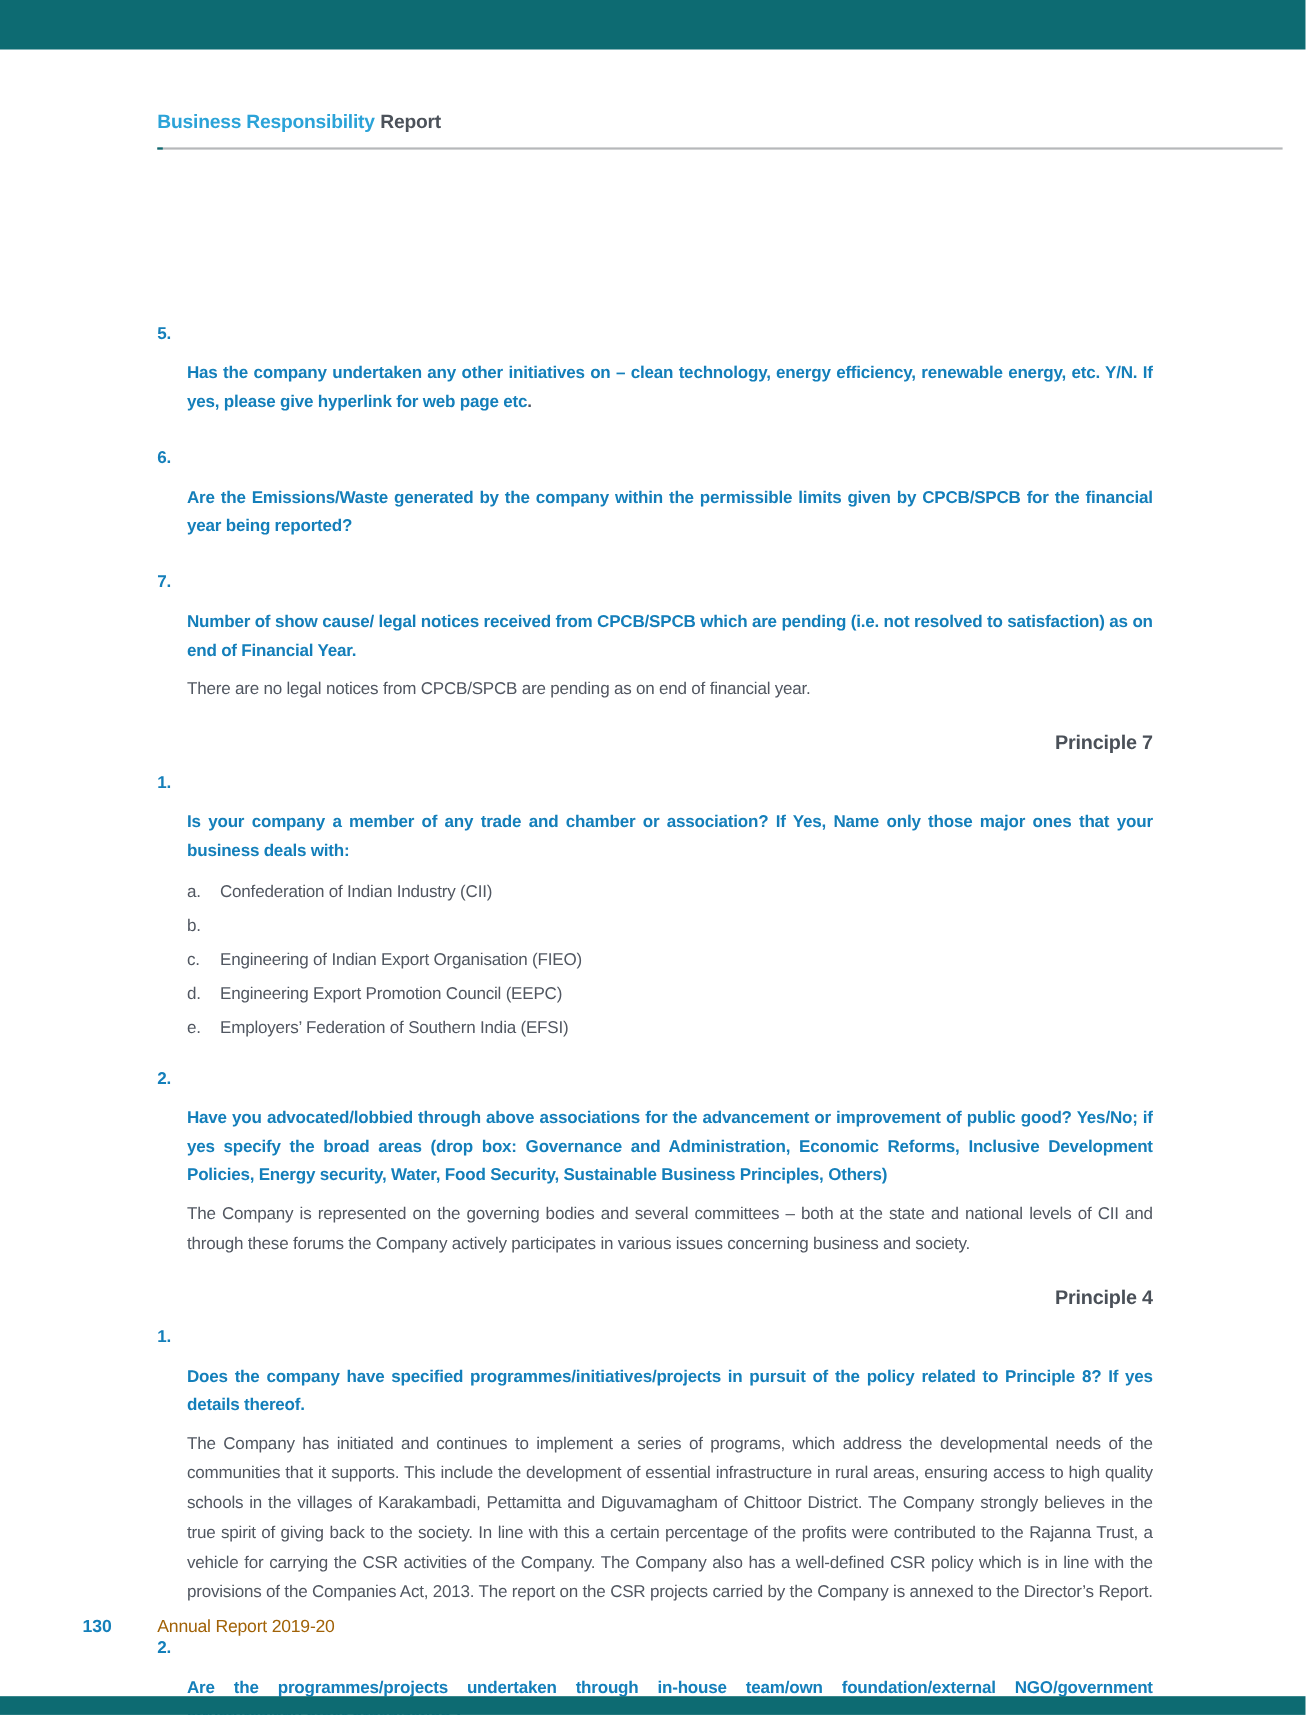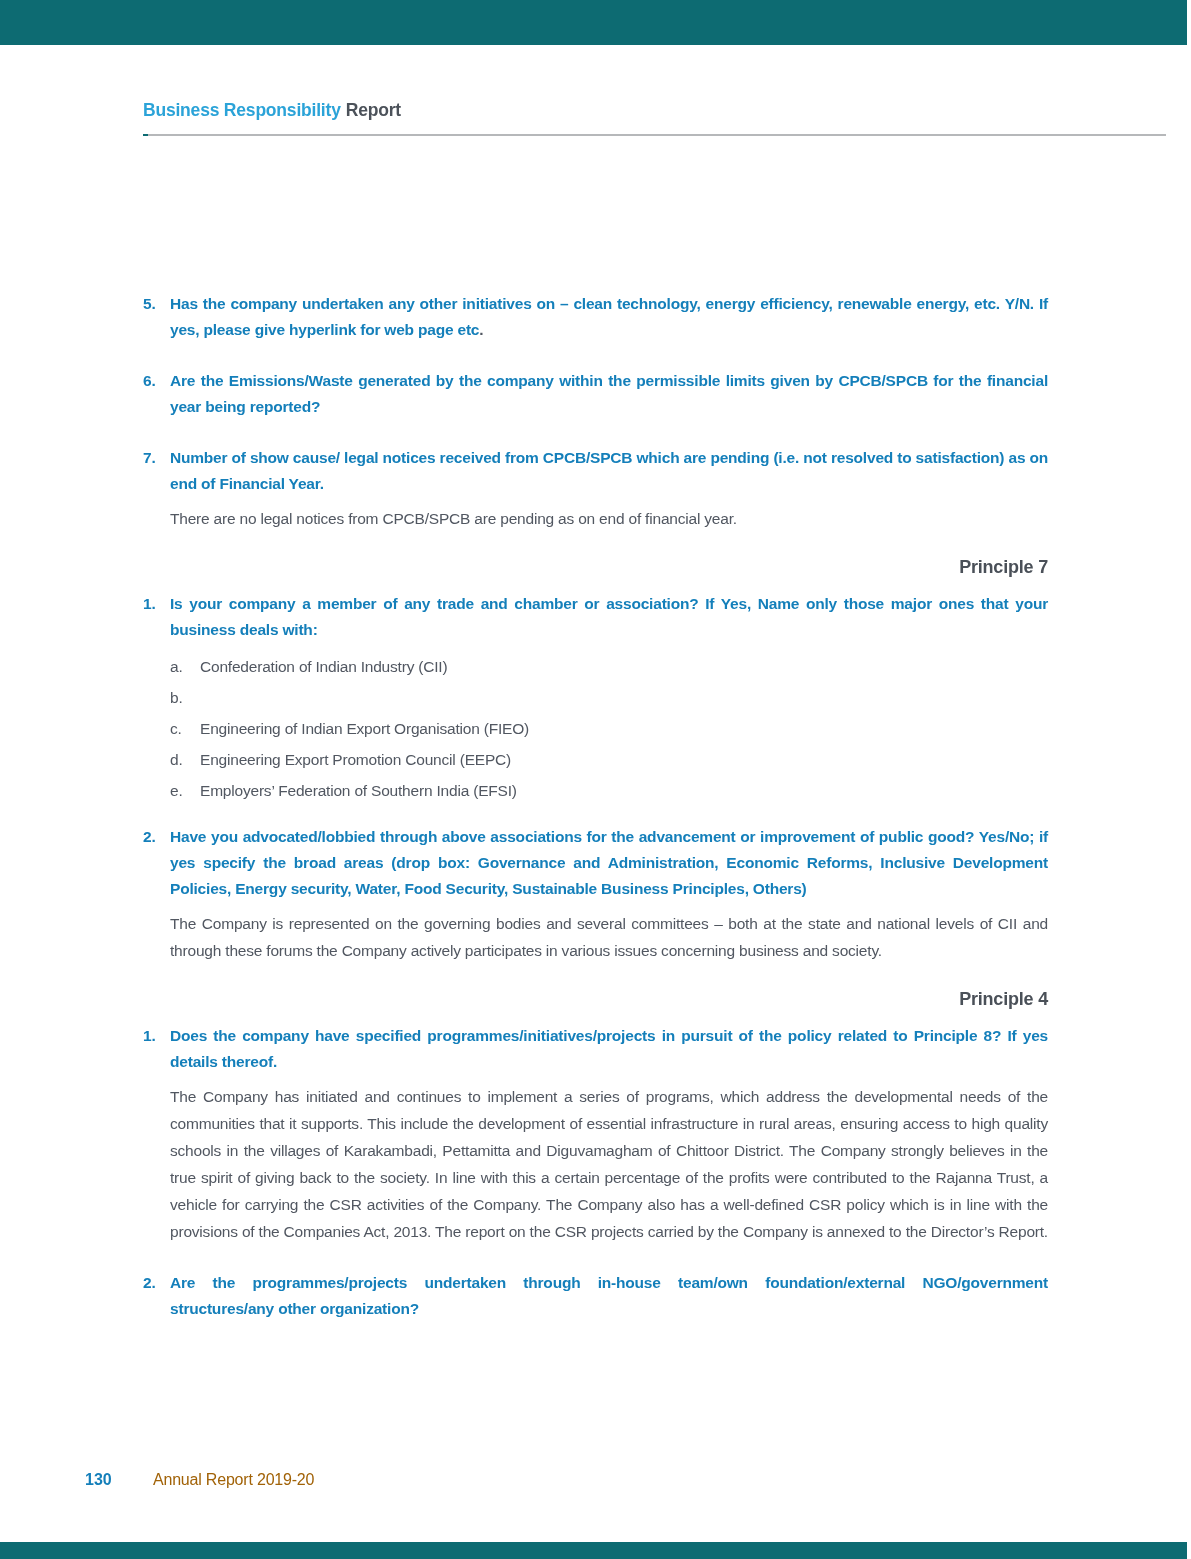--- a/index.html
+++ b/index.html
@@ -38,21 +38,21 @@
   }
   .qa { margin:0 0 25px 0; }
   .q-row { display:flex; }
   .q-num {
     flex:none; width:27px;
     color:#147fba; font-weight:bold; font-size:15.5px; line-height:26px;
     letter-spacing:-0.2px;
   }
   .q-text {
     color:#147fba; font-weight:bold; font-size:15.5px; line-height:26px;
-    letter-spacing:-0.2px; text-align:justify;
+    letter-spacing:-0.2px; text-align:justify;margin-top:36px;
   }
   .dark-suffix { color:#515761; }
   .answer {
     margin:8px 0 0 27px;
     color:#515761; font-size:15.5px; line-height:27px;
     letter-spacing:-0.2px; text-align:justify;
   }
   .sublist { margin:15px 0 0 27px; }
   .sub-item {
     display:flex;
@@ -60,21 +60,21 @@
     letter-spacing:-0.2px;
     margin-bottom:14px;
   }
   .sub-item:last-child { margin-bottom:0; }
   .sub-letter { flex:none; width:30px; }
   .principle {
     margin:2px 0 13px 0;
     color:#4a5058; font-size:18px; font-weight:bold; letter-spacing:-0.2px;text-align:right;
   }
   .page-footer {
-    position:absolute; top:1471px; left:85px;
+    position:absolute; top:1471px; left:75px;
     display:flex; align-items:flex-end;
   }
   .page-num {
     flex:none; width:68px;
     color:#147fba; font-weight:bold; font-size:16px;
   }
   .footer-label { color:#a16207; font-size:16px; letter-spacing:-0.2px; }
 </style>
 </head>
 <body>

